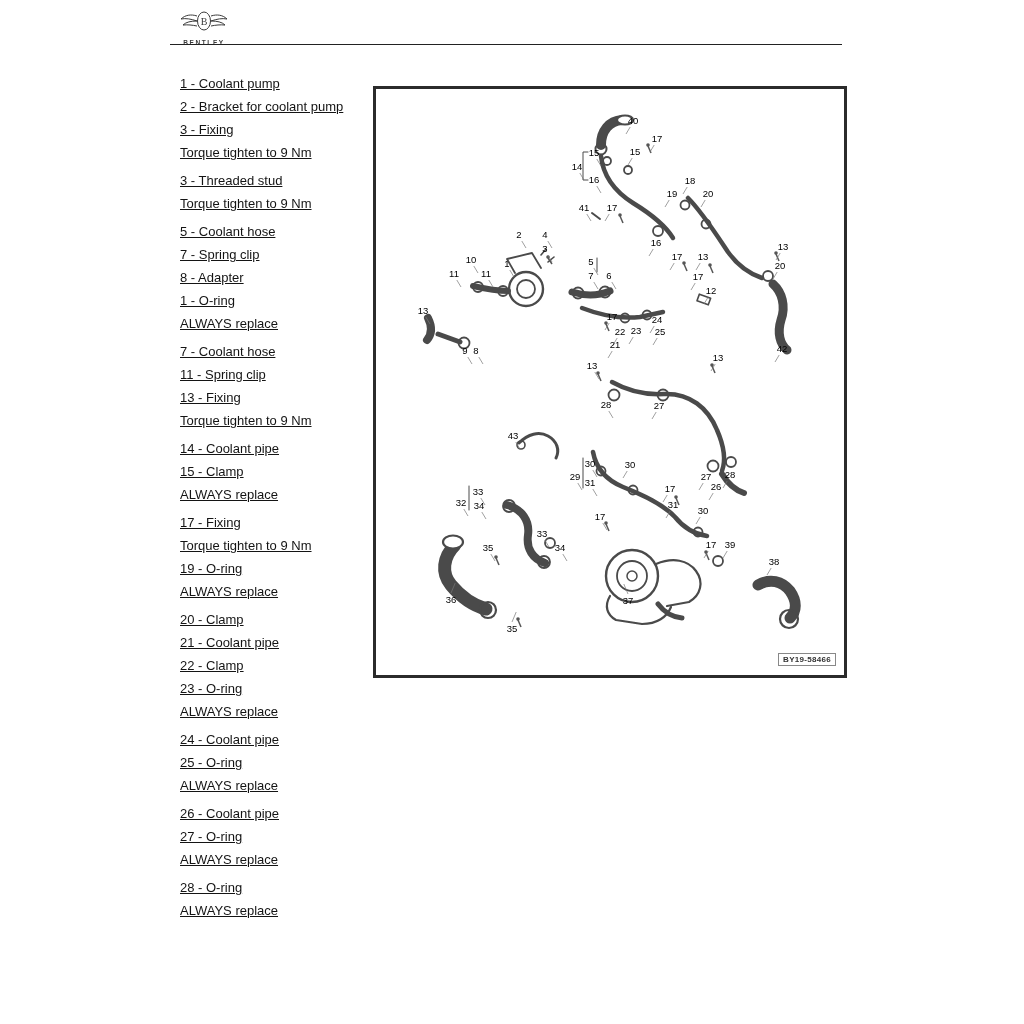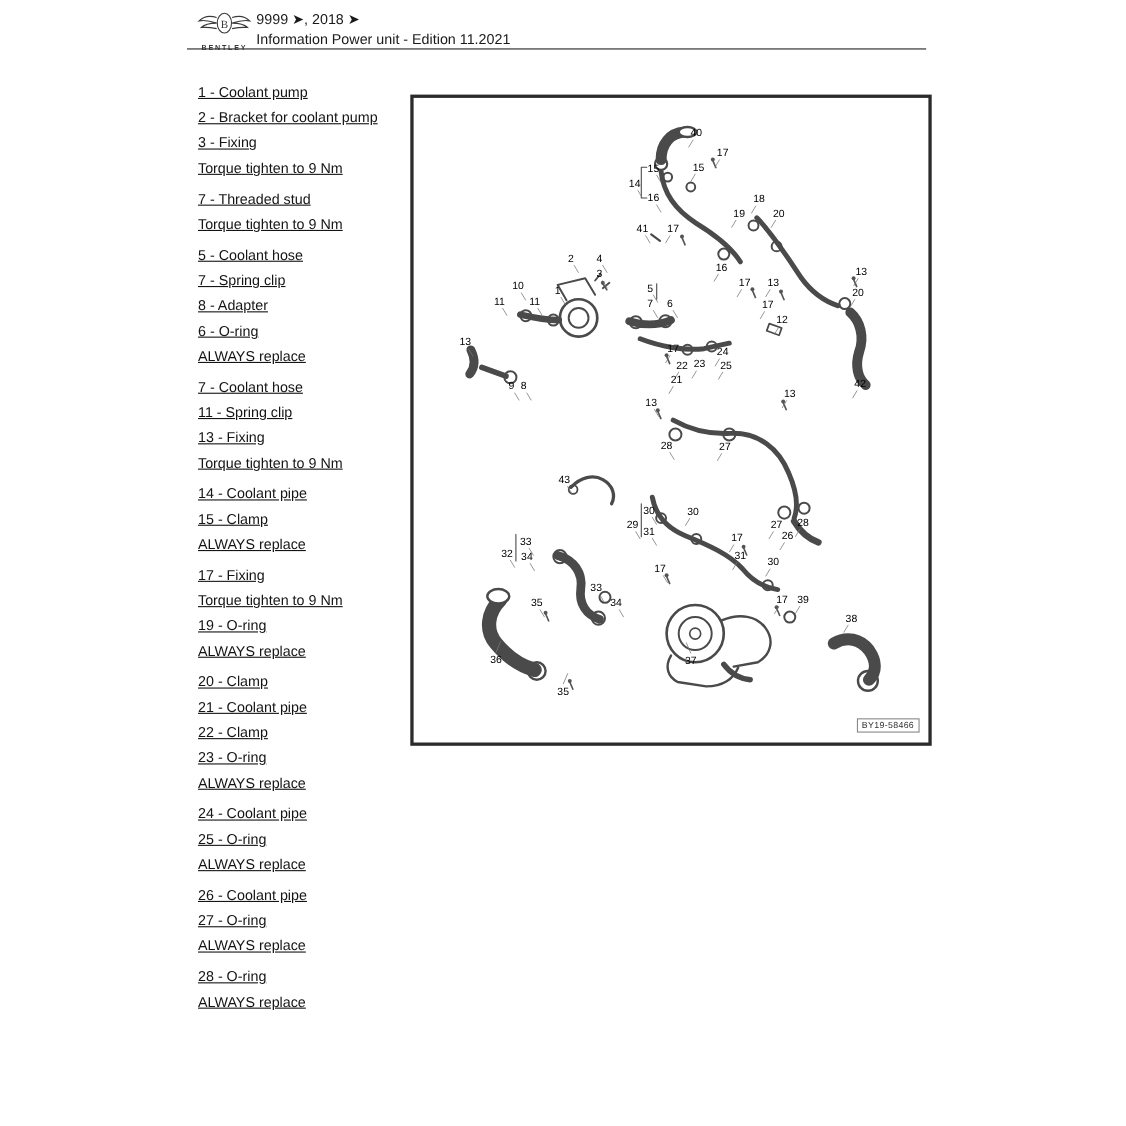--- a/index.html
+++ b/index.html
@@ -9,57 +9,53 @@
   .logo-word{font-size:6.5px;letter-spacing:1.6px;color:#3a3a3a;margin-top:1px;font-weight:bold;}
   .hdr-text{position:absolute;left:233px;top:10px;}
   .hdr-line1{font-size:13px;color:#1a1a1a;}
   .hdr-line2{font-size:13px;color:#1a1a1a;margin-top:3px;}
   .hdr-rule{position:absolute;left:170px;top:44px;width:672px;border-top:1.5px solid #222;}
   .parts{position:absolute;left:180px;top:72px;width:192px;}
   .li{font-size:13px;line-height:23px;white-space:nowrap;color:#141414;text-decoration:underline;}
   .li.group-start{margin-top:5px;}
   .frame{position:absolute;left:373px;top:86px;width:474px;height:592px;border:3px solid #2b2b2b;box-sizing:border-box;background:#fff;}
   .frame svg{display:block;width:100%;height:100%;}
-  .ref{position:absolute;right:8px;bottom:9px;border:1px solid #888;padding:1px 4px;font-size:8px;color:#333;background:#fff;letter-spacing:0.3px;}
+  .ref{position:absolute;right:8px;bottom:9px;border:1px solid #888;padding:1px 4px;font-size:8px;color:#333;background:#fff;letter-spacing:0.3px;font-weight:bold;}
   text.callout{font-size:9.5px;fill:#000;text-anchor:middle;font-family:"Liberation Sans",sans-serif;}
 </style>
 </head>
 <body>
 
 <div class="page">
 
   <div class="logo">
     <svg width="52" height="26" viewBox="0 0 52 26">
       <g stroke="#3a3a3a" fill="none" stroke-width="1">
         <ellipse cx="26" cy="13" rx="6.5" ry="9"></ellipse>
         <path d="M19,8 C13,6 7,7 3,11 C8,10 13,11 19,13 M19,13 C13,13 8,14 5,17 C10,16.6 14,17 19,18"></path>
         <path d="M33,8 C39,6 45,7 49,11 C44,10 39,11 33,13 M33,13 C39,13 44,14 47,17 C42,16.6 38,17 33,18"></path>
       </g>
       <text x="26" y="17" text-anchor="middle" font-size="10" fill="#3a3a3a" font-family="Liberation Serif, serif">B</text>
     </svg>
     <div class="logo-word">BENTLEY</div>
   </div>
 
-  <div class="hdr-text">
-    <div class="hdr-line1">9999 ➤, 2018 ➤</div>
-    <div class="hdr-line2">Information Power unit - Edition 11.2021</div>
-  </div>
   <div class="hdr-rule"></div>
 
   <div class="parts" id="parts-list">
       <div class="li">1 - Coolant pump</div>
       <div class="li">2 - Bracket for coolant pump</div>
       <div class="li">3 - Fixing</div>
       <div class="li">Torque tighten to 9 Nm</div>
-      <div class="li group-start">7 - Threaded stud</div>
+      <div class="li group-start">3 - Threaded stud</div>
       <div class="li">Torque tighten to 9 Nm</div>
       <div class="li group-start">5 - Coolant hose</div>
       <div class="li">7 - Spring clip</div>
       <div class="li">8 - Adapter</div>
-      <div class="li">6 - O-ring</div>
+      <div class="li">1 - O-ring</div>
       <div class="li">ALWAYS replace</div>
       <div class="li group-start">7 - Coolant hose</div>
       <div class="li">11 - Spring clip</div>
       <div class="li">13 - Fixing</div>
       <div class="li">Torque tighten to 9 Nm</div>
       <div class="li group-start">14 - Coolant pipe</div>
       <div class="li">15 - Clamp</div>
       <div class="li">ALWAYS replace</div>
       <div class="li group-start">17 - Fixing</div>
       <div class="li">Torque tighten to 9 Nm</div>

